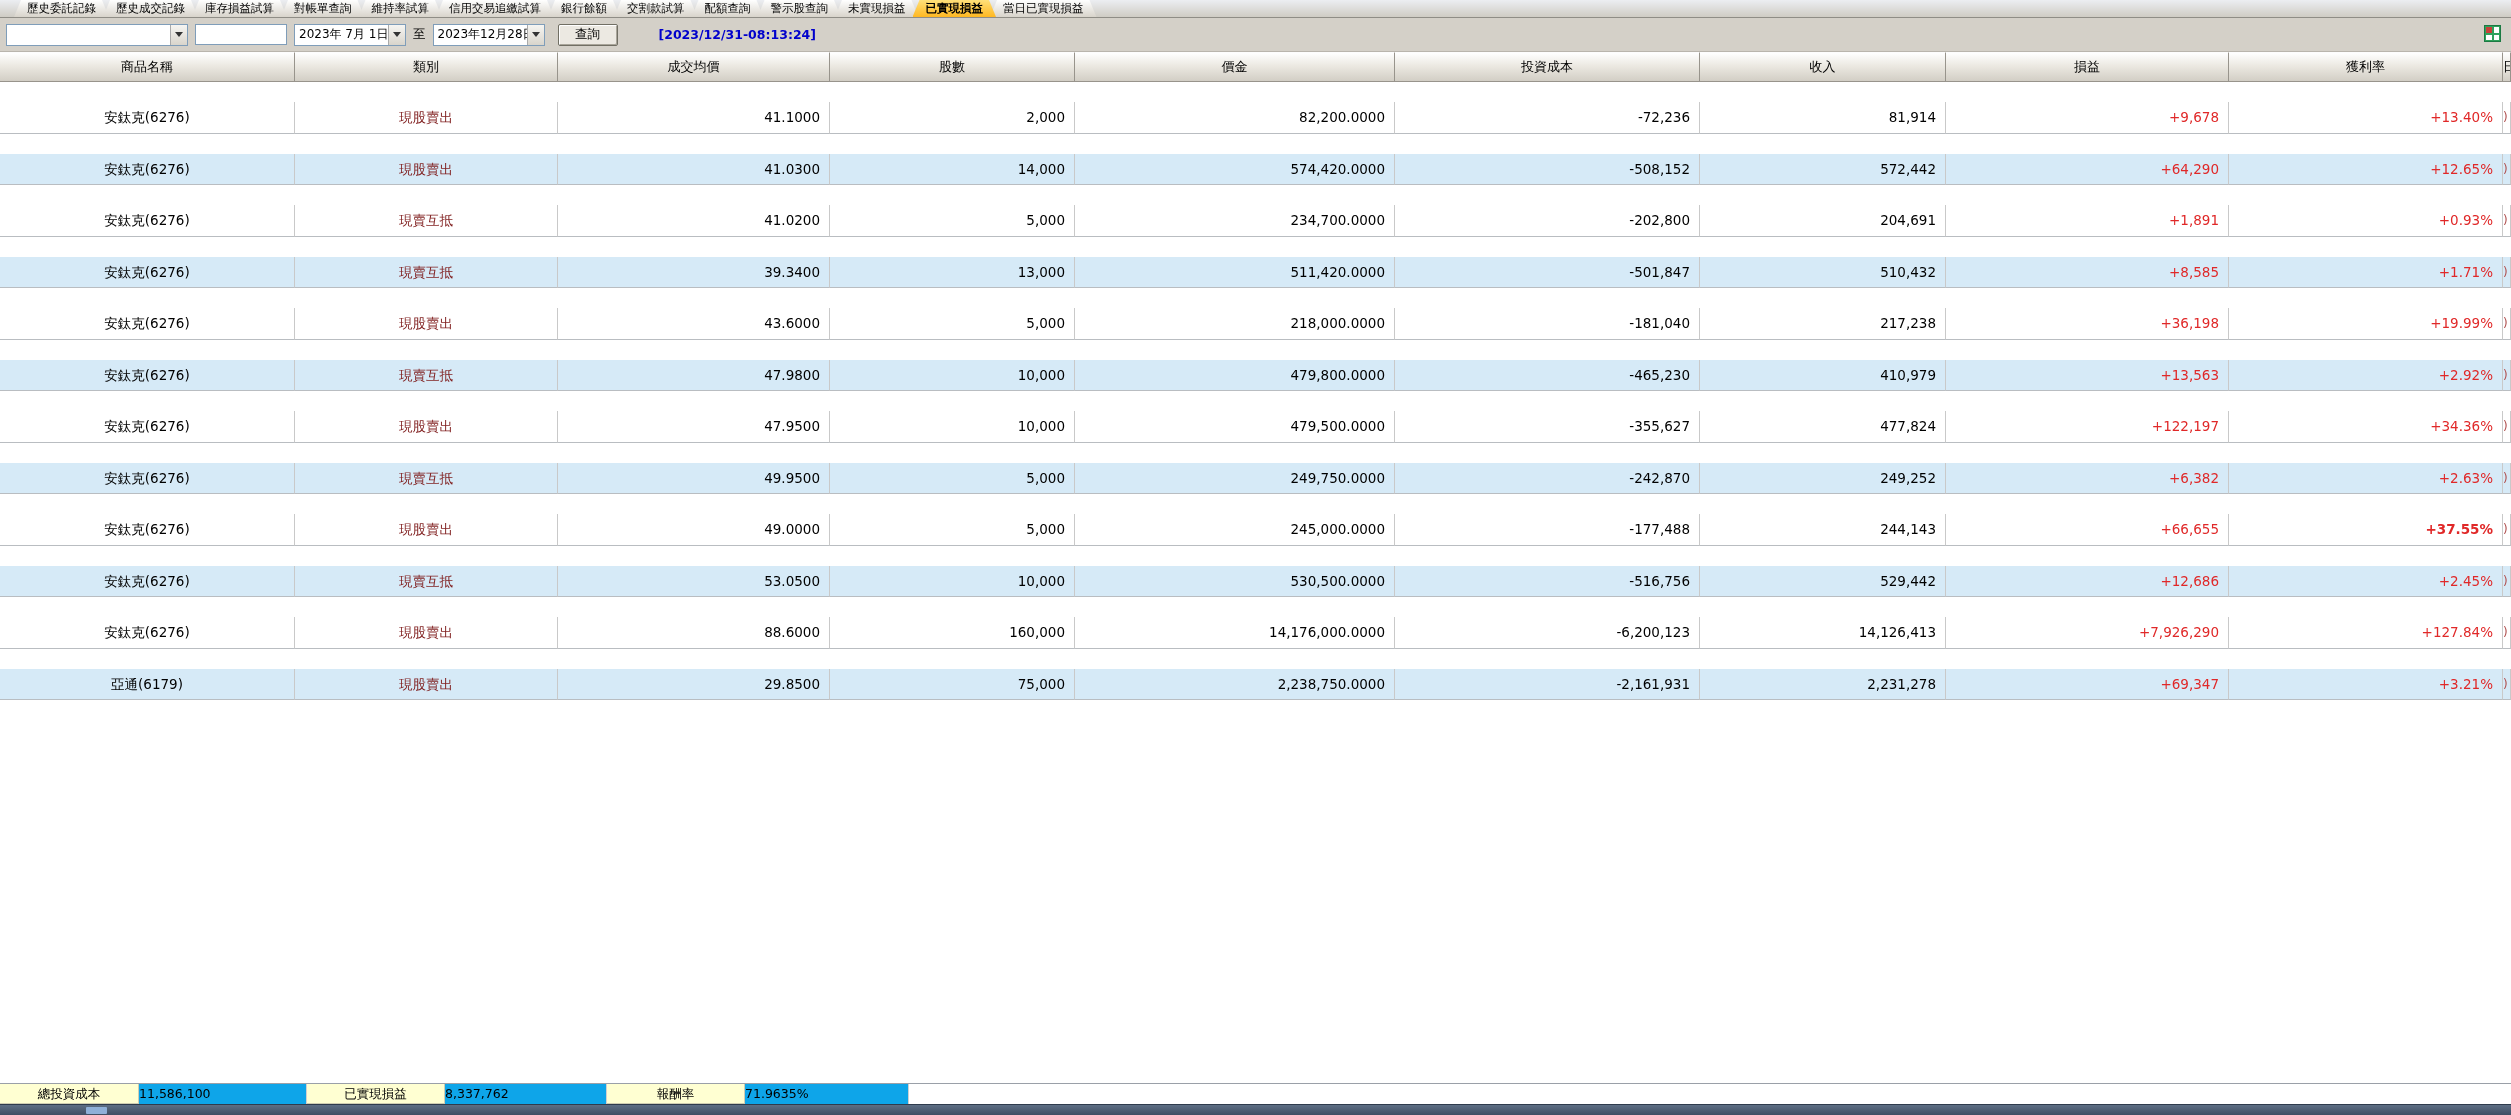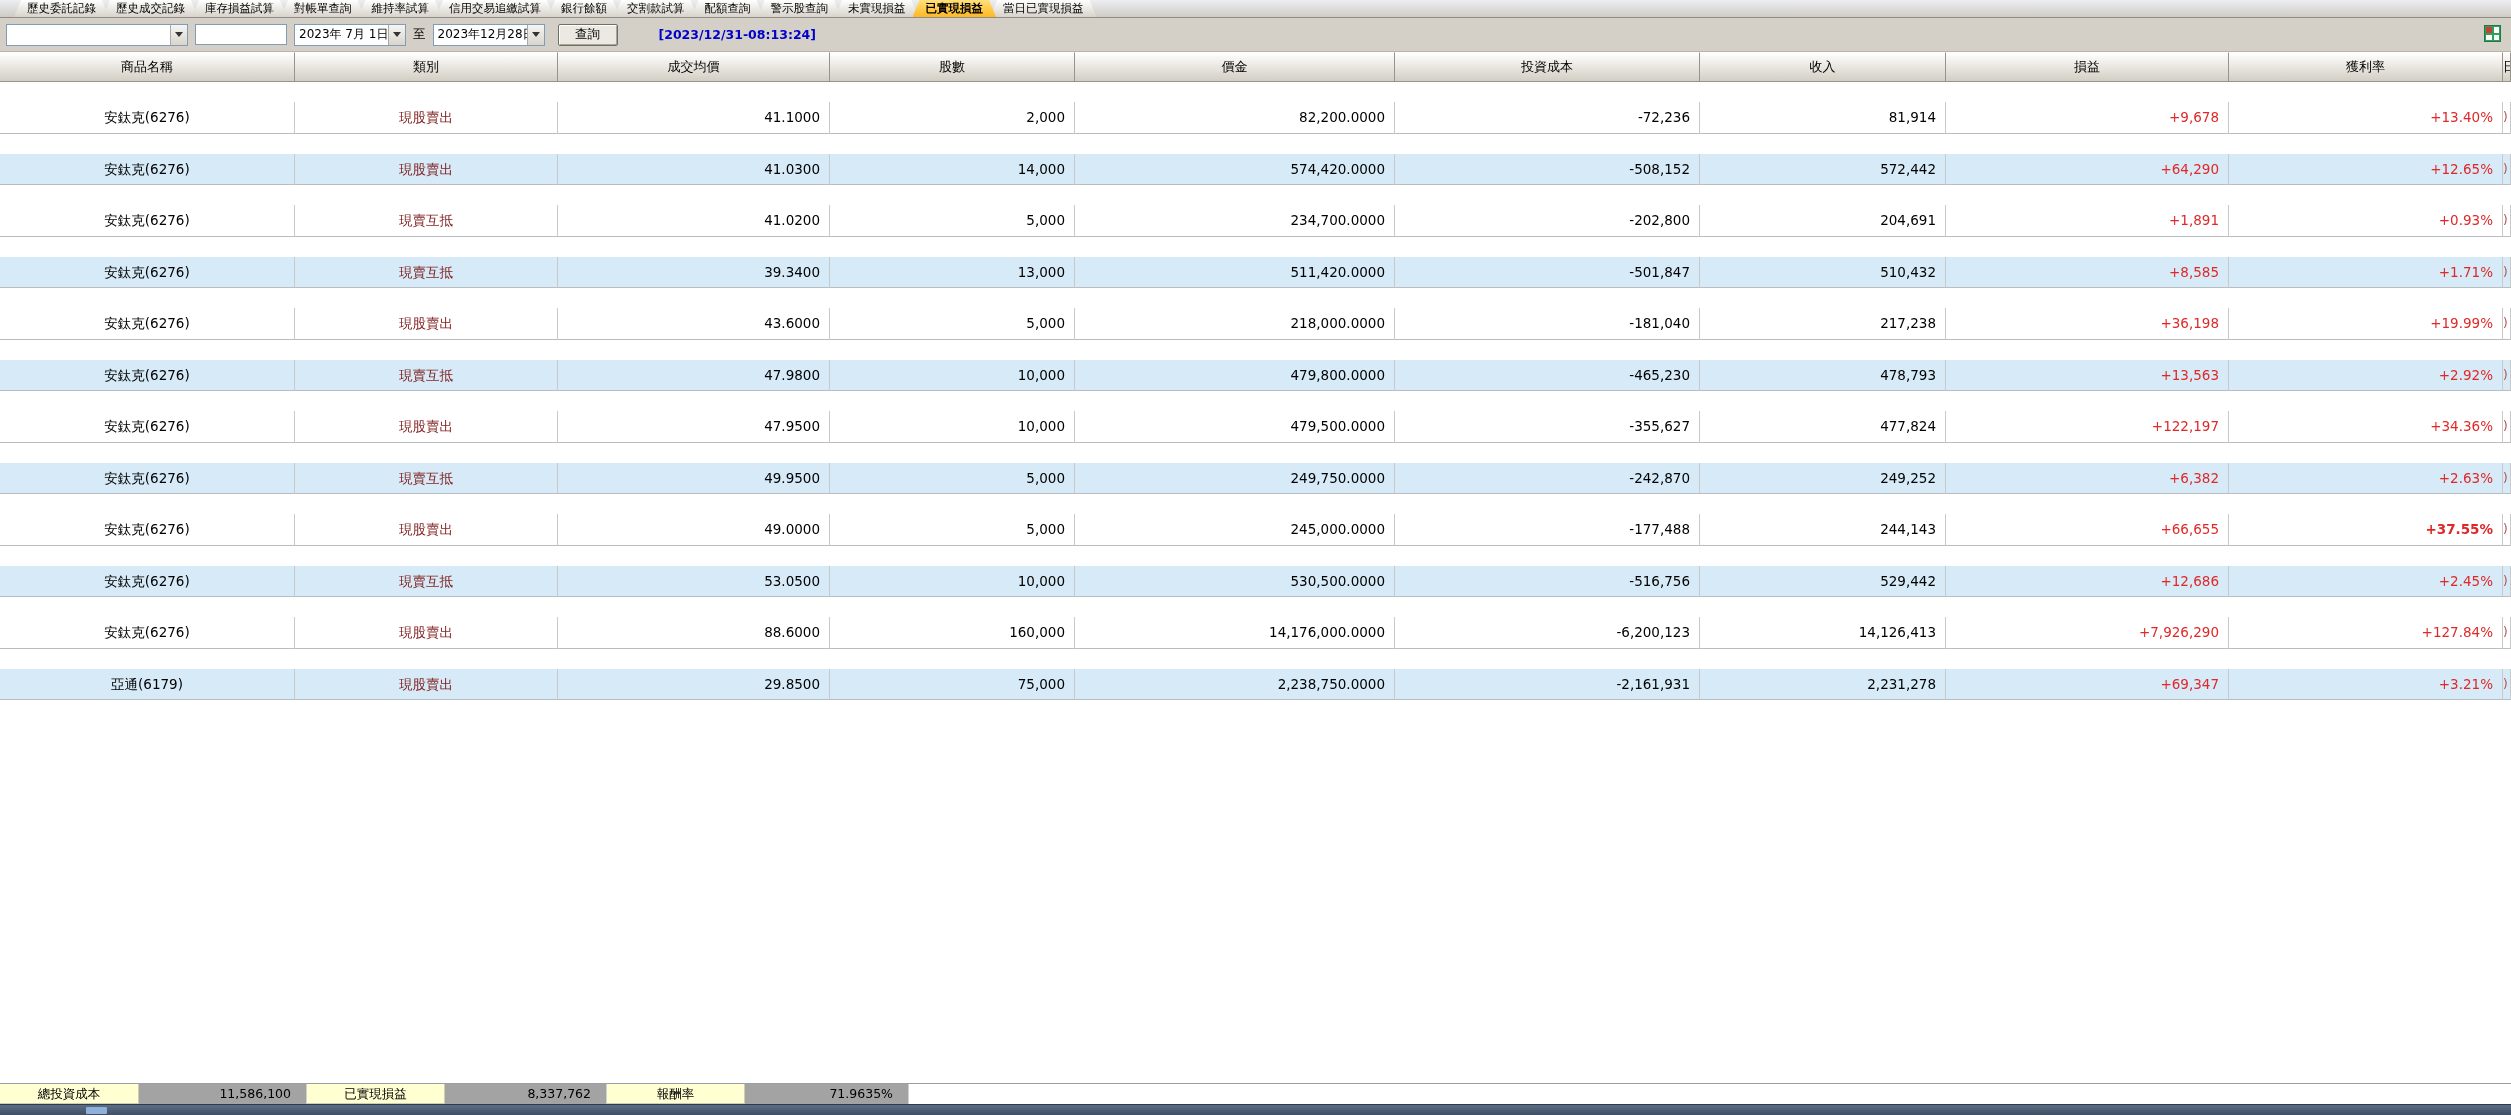--- a/index.html
+++ b/index.html
@@ -40,21 +40,21 @@
   .t-cell.num { text-align:right; padding-right:9px; }
   .t-cell.green { color:#7f1d1d; }
   .t-cell.red { color:#e02828; }
   .t-cell.clip { padding:0; color:#b05050; font-size:12px; }
   .filler { flex:1; background:#fff; }
 
   
   .summary { height:21px; display:flex; border-top:1px solid #9aa0a8; background:#fff; }
   .s-label { width:139px; background:#ffffd2; border-right:1px solid #cfcdb2; border-bottom:1px solid #cfcdb2; text-align:center; line-height:20px; font-size:12.5px; }
   .s-label.w2 { width:138px; }
-  .s-value { width:168px; background:#a3a3a3; border-right:1px solid #d0d0d0; text-align:right; line-height:20px; font-size:12.5px; padding-right:15px; }
+  .s-value { width:168px; background:#0ea5e9; border-right:1px solid #d0d0d0; text-align:left; line-height:20px; font-size:12.5px; padding-right:8px; }
   .s-value.w2 { width:162px; }
   .s-value.w3 { width:164px; }
   .s-fill { flex:1; background:#fff; }
 
   
   .taskbar { height:11px; background:linear-gradient(#5d6e84,#3f4e63); position:relative; border-top:1px solid #2e3b4d; }
   .task-thumb { position:absolute; left:86px; top:2px; width:21px; height:7px; background:#8fb0d8; border-radius:1px; }
 </style>
 </head>
 <body>
@@ -182,21 +182,21 @@
           <div class="t-cell num red" style="width: 274px;">+19.99%</div>
           <div class="t-cell clip" style="width: 8px;">)</div>
         </div>
         <div class="trow alt">
           <div class="t-cell center" style="width: 295px;">安鈦克(6276)</div>
           <div class="t-cell center green" style="width: 263px;">現賣互抵</div>
           <div class="t-cell num" style="width: 272px;">47.9800</div>
           <div class="t-cell num" style="width: 245px;">10,000</div>
           <div class="t-cell num" style="width: 320px;">479,800.0000</div>
           <div class="t-cell num" style="width: 305px;">-465,230</div>
-          <div class="t-cell num" style="width: 246px;">478,793</div>
+          <div class="t-cell num" style="width: 246px;">410,979</div>
           <div class="t-cell num red" style="width: 283px;">+13,563</div>
           <div class="t-cell num red" style="width: 274px;">+2.92%</div>
           <div class="t-cell clip" style="width: 8px;">)</div>
         </div>
         <div class="trow">
           <div class="t-cell center" style="width: 295px;">安鈦克(6276)</div>
           <div class="t-cell center green" style="width: 263px;">現股賣出</div>
           <div class="t-cell num" style="width: 272px;">47.9500</div>
           <div class="t-cell num" style="width: 245px;">10,000</div>
           <div class="t-cell num" style="width: 320px;">479,500.0000</div>

